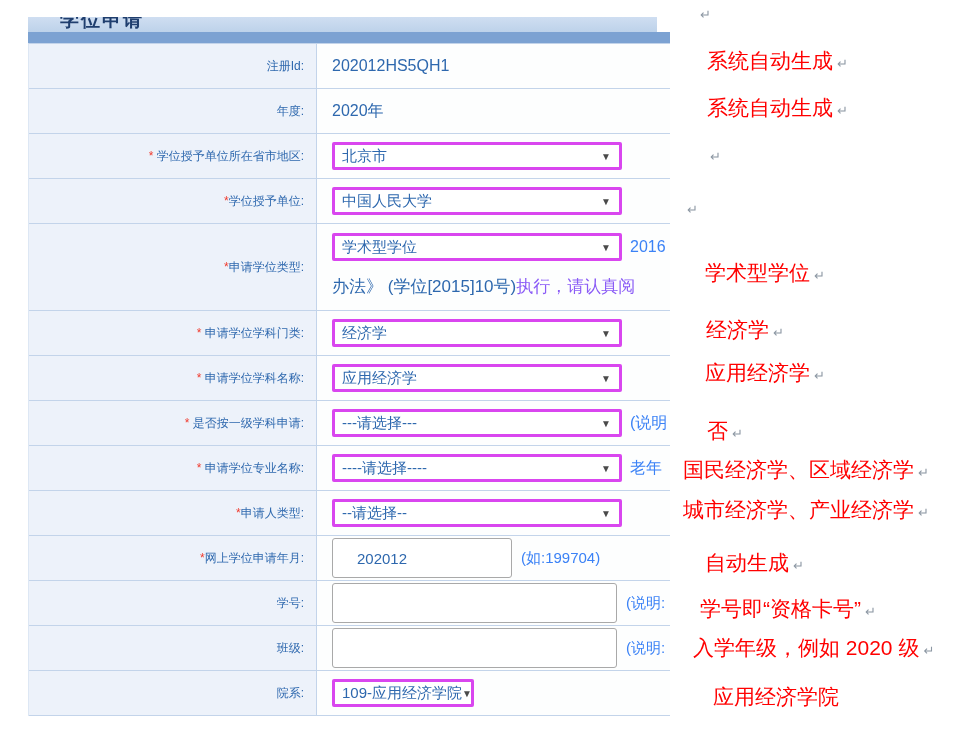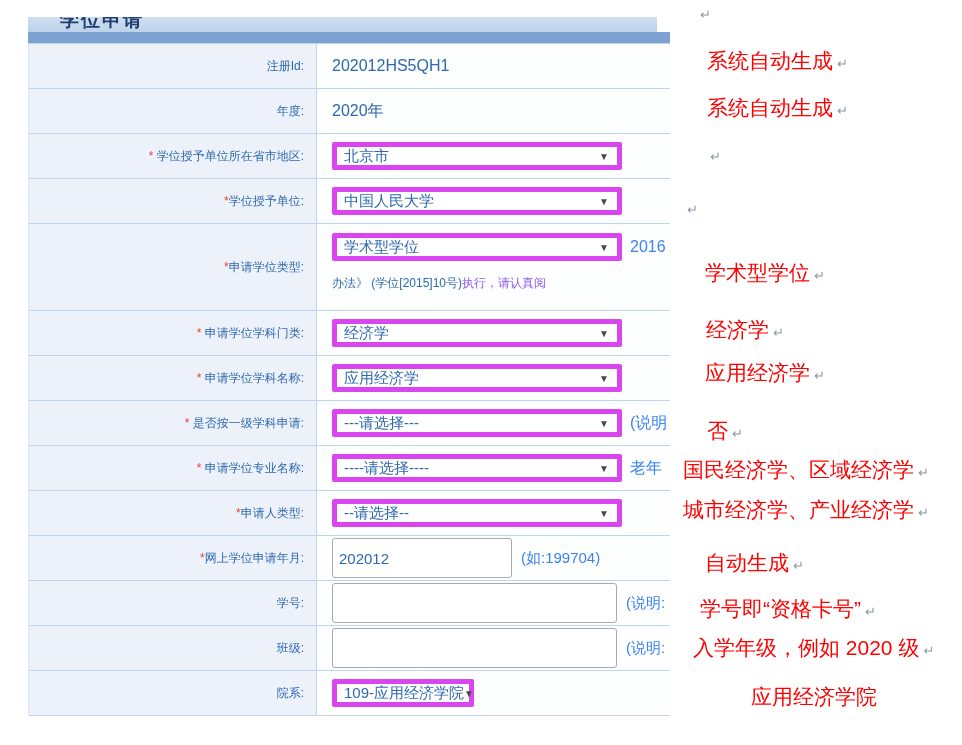--- a/index.html
+++ b/index.html
@@ -28,47 +28,47 @@
   .lcell { width:287px; background:#edf2fa; display:flex; align-items:center;
     justify-content:flex-end; padding-right:12px; font-size:12px; color:#2e68ae;
     white-space:pre; }
   .lcell .req { color:#f03b2e; white-space:pre; }
   .vcell { flex:1; background:#fdfefe; border-left:1px solid #c3d4ea;
     display:flex; align-items:center; padding-left:15px; font-size:16px; color:#2e68ae;
     white-space:nowrap; }
   .vcell.col { flex-direction:column; align-items:flex-start; justify-content:flex-start;
     padding-top:9px; }
   .vline { display:flex; align-items:center; white-space:nowrap; }
-  .vline.second { margin-top:14px; font-size:12px; color:#2e68ae; }
+  .vline.second { margin-top:14px; font-size:17px; color:#2e68ae; }
 
   .sel { display:inline-flex; align-items:center; justify-content:space-between;
-    width:290px; height:28px; border:5px solid #d946ef; border-radius:2px;
+    width:290px; height:28px; border:3px solid #d946ef; border-radius:2px;
     background:#fff; padding:0 8px 0 7px; font-size:15px; color:#2e68ae; cursor:default; }
   .sel.narrow { width:142px; }
   .sel .arr { font-size:10px; color:#4a4a4a; }
   .inp { height:40px; border:1px solid #a9a9a9; border-radius:3px; background:#fff;
-    font-size:15px; color:#2e68ae; padding:0 6px; font-family:"Liberation Sans",sans-serif; }
+    font-size:15px; color:#2e68ae; padding:0 24px; font-family:"Liberation Sans",sans-serif; }
   .inp.w180 { width:180px; } .inp.w285 { width:285px; }
 
   .note-red { margin-left:8px; font-size:16px; color:#3b82f6; white-space:nowrap; }
   .note-blue { margin-left:9px; font-size:15px; color:#3b82f6; white-space:nowrap; }
   .red2 { color:#8b5cf6; }
 
   
   .anno { position:absolute; font-size:21px; color:#ff0000; line-height:1;
     white-space:nowrap; }
   .rmark { font-size:13px; color:#8c97a3; margin-left:4px; font-weight:normal; }
   .lone { position:absolute; font-size:13px; color:#8c97a3; line-height:1; }
 
   .a1 { left:707px; top:50px; }  .a2 { left:707px; top:97px; }
   .a5 { left:705px; top:262px; } .a6 { left:706px; top:319px; }
   .a7 { left:705px; top:362px; } .a8 { left:707px; top:420px; }
   .a9 { left:683px; top:459px; } .a10 { left:683px; top:499px; }
   .a11 { left:705px; top:552px; } .a12 { left:700px; top:598px; }
-  .a13 { left:693px; top:637px; } .a14 { left:751px; top:686px; }
+  .a13 { left:693px; top:637px; } .a14 { left:713px; top:686px; }
   .m0 { left:700px; top:8px; } .m3 { left:710px; top:150px; } .m4 { left:687px; top:203px; }
 </style>
 </head>
 <body>
 
 <div id="stage">
 
   <div id="form-clip">
 
     <div class="hdr-bar">

